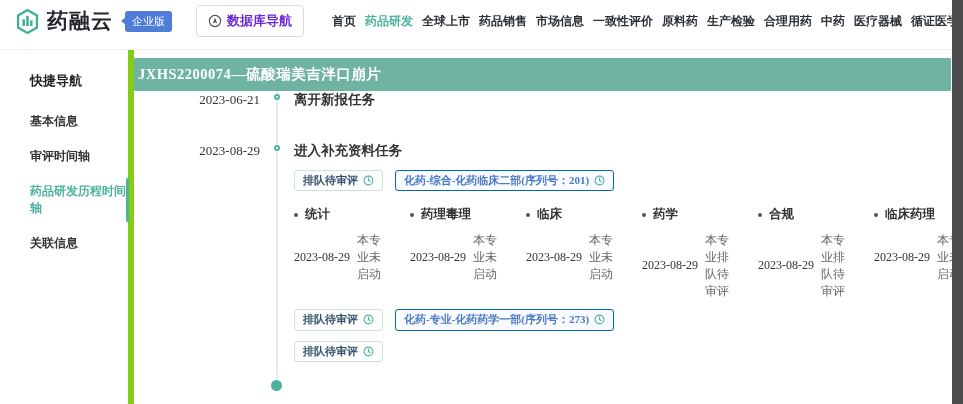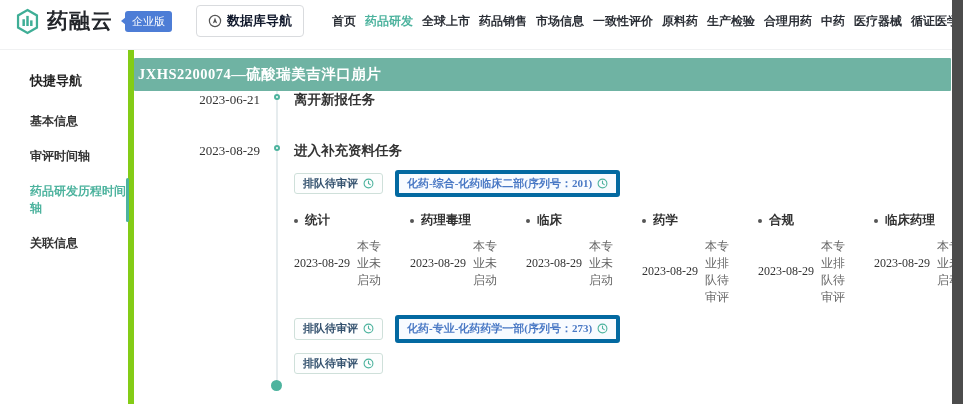--- a/index.html
+++ b/index.html
@@ -16,21 +16,21 @@
     background:#fff;color:#333;
   }
   
   .topbar{height:50px;display:flex;align-items:center;padding:0 16px 7px 14px;border-bottom:1px solid #f0f1f2;}
   .logo{display:flex;align-items:center;gap:6px;cursor:pointer;flex-shrink:0;}
   .logo-text{font-size:21px;font-weight:bold;color:#23262b;letter-spacing:1px;}
   .logo-badge{position:relative;background:var(--blue);color:#fff;font-size:11px;padding:3px 7px;border-radius:3px;margin-left:6px;font-family:"Liberation Sans",sans-serif;}
   .logo-badge::before{content:"";position:absolute;left:-4px;top:50%;transform:translateY(-50%);
     border-top:4px solid transparent;border-bottom:4px solid transparent;border-right:5px solid var(--blue);}
   .db-btn{margin-left:24px;display:flex;align-items:center;gap:5px;border:1px solid #d9dbde;border-radius:4px;
-    padding:6px 11px;font-size:13px;font-weight:bold;color:#0f172a;background:#fff;cursor:pointer;flex-shrink:0;}
+    padding:6px 11px;font-size:13px;font-weight:bold;color:#6d28d9;background:#fff;cursor:pointer;flex-shrink:0;}
   .nav{display:flex;gap:5px;margin-left:26px;font-size:12px;font-weight:bold;color:#2b2f36;white-space:nowrap;}
   .nav-item{padding:2px 2px;cursor:pointer;}
   .nav-item.active{color:var(--teal);}
   .search{margin-left:auto;display:flex;align-items:stretch;border:1px solid var(--blue);border-radius:5px;overflow:hidden;height:30px;margin-right:6px;cursor:pointer;flex-shrink:0;}
   .search-label{color:var(--blue);font-size:13px;font-weight:bold;padding:0 10px;display:flex;align-items:center;background:#fff;}
   
   .body-wrap{display:flex;height:354px;}
   .sidebar{width:134px;border-right:6px solid #84cc16;padding-top:14px;flex-shrink:0;background:#fff;}
   .sb-title{font-size:13px;font-weight:bold;color:#222;padding:8px 0 14px 30px;}
   .sb-item{position:relative;font-size:12px;font-weight:bold;color:#333;padding:9px 0 9px 30px;cursor:pointer;}
@@ -46,21 +46,21 @@
   .t-entry:first-of-type{margin-top:22px;}
   .t-entry + .t-entry{margin-top:33px;}
   .t-date{width:126px;text-align:right;font-size:13px;color:#333;flex-shrink:0;padding-top:1px;}
   .t-node{width:34px;flex-shrink:0;display:flex;justify-content:center;align-items:flex-start;padding-top:3px;}
   .t-circle{position:relative;z-index:2;width:6px;height:6px;border:2px solid var(--teal);border-radius:50%;background:#fff;}
   .t-body{flex:1;min-width:0;}
   .t-title{font-size:13.5px;font-weight:bold;color:#333;}
   .tag-row{display:flex;gap:12px;margin-top:10px;align-items:center;}
   .tag{display:inline-flex;align-items:center;gap:5px;font-size:11px;font-weight:bold;padding:3px 8px;border-radius:3px;line-height:1.2;cursor:pointer;white-space:nowrap;}
   .tag-status{color:var(--status-text);border:1px solid #cfe0da;background:#fdfefe;}
-  .tag-dept{color:var(--dept-text);border:4px solid #0369a1;background:#f8fbff;}
+  .tag-dept{color:var(--dept-text);border:1px solid #0369a1;background:#f8fbff;}
   .tag .clock{display:flex;align-items:center;}
   .sp-grid{display:flex;margin-top:15px;margin-bottom:4px;}
   .sp-col{width:116px;flex-shrink:0;}
   .sp-head{font-size:12.5px;font-weight:bold;color:#333;display:flex;align-items:center;gap:7px;}
   .sp-bullet{width:4px;height:4px;background:#555;border-radius:50%;flex-shrink:0;}
   .sp-cell{display:flex;align-items:center;gap:7px;margin-top:9px;}
   .sp-date{font-size:12px;color:#333;white-space:nowrap;}
   .sp-status{width:34px;font-size:12px;color:#666;line-height:1.4;}
   .right-strip{position:absolute;top:0;right:0;width:11px;height:404px;background:#4c4c4c;z-index:20;}
 </style>

